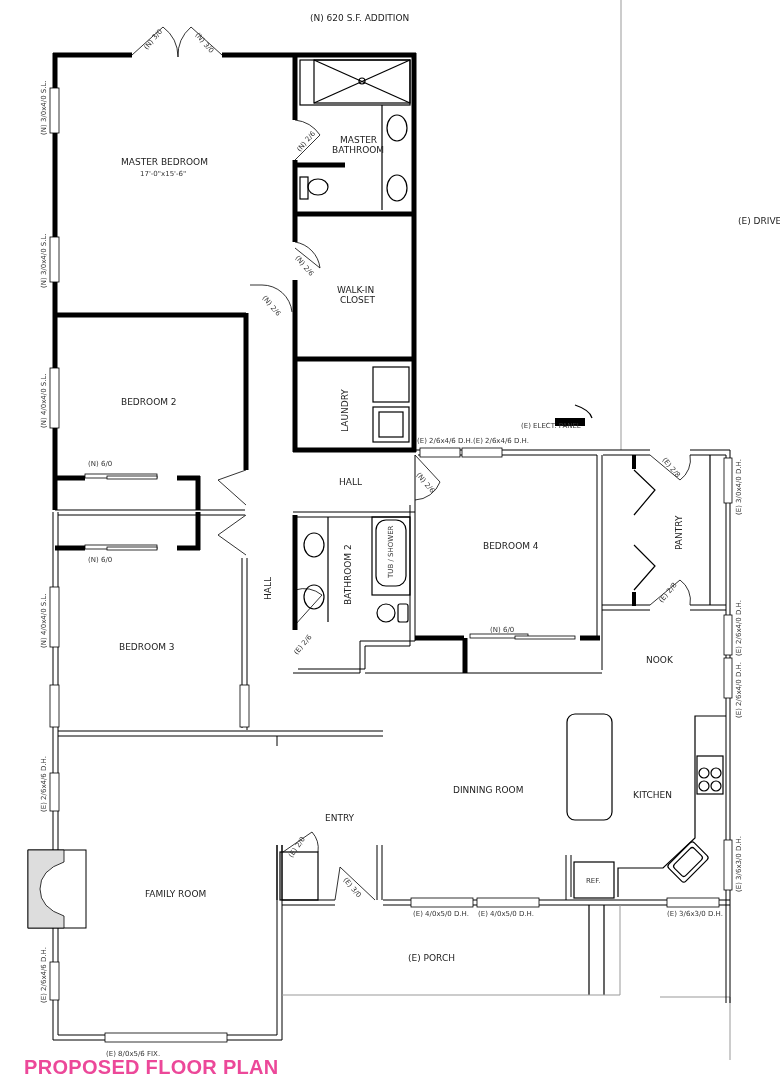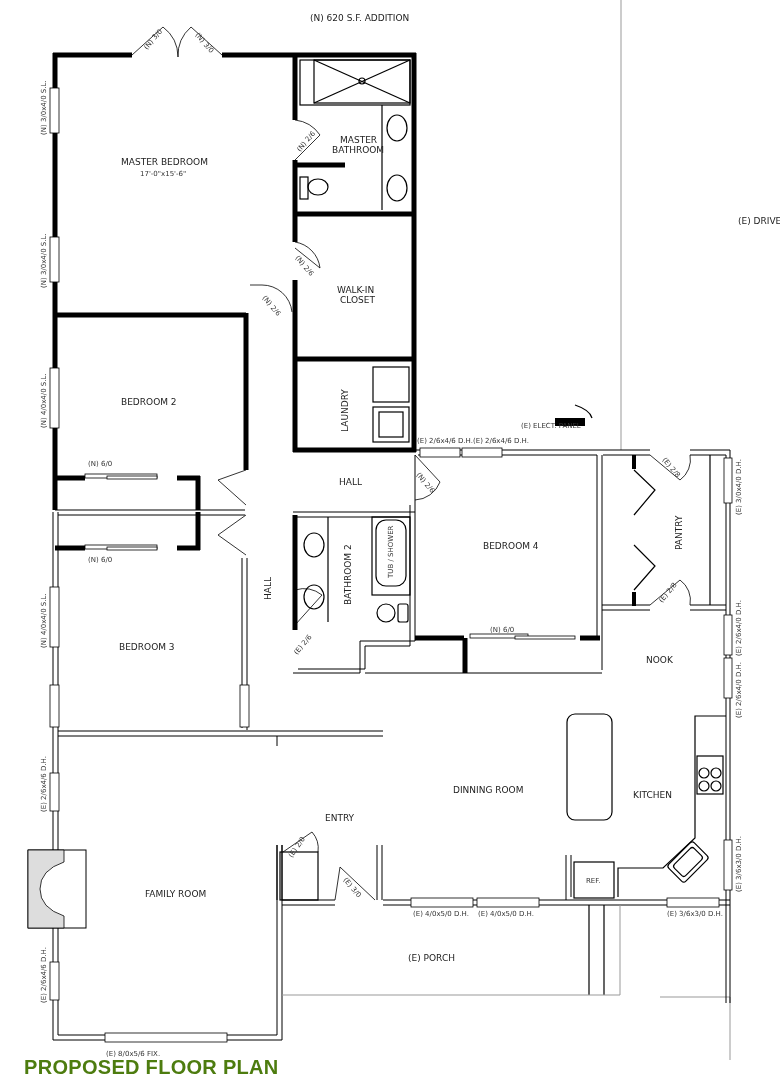--- a/index.html
+++ b/index.html
@@ -1,20 +1,20 @@
 <!DOCTYPE html>
 <html><head>
 <meta charset="utf-8">
 <style>
   html,body{margin:0;padding:0;background:#fff;}
   body{width:780px;height:1080px;position:relative;overflow:hidden;font-family:"DejaVu Sans",sans-serif;}
   svg{position:absolute;left:0;top:0;}
   .lbl{font-family:"DejaVu Sans",sans-serif;font-size:9px;fill:#222;}
   .sm{font-family:"DejaVu Sans",sans-serif;font-size:7px;fill:#333;}
-  .title{position:absolute;left:24px;top:1056px;font-family:"Liberation Sans",sans-serif;font-weight:bold;font-size:20px;color:#4d7c0f;letter-spacing:0.3px;}
+  .title{position:absolute;left:24px;top:1056px;font-family:"Liberation Sans",sans-serif;font-weight:bold;font-size:20px;color:#ec4899;letter-spacing:0.3px;}
   .thick{stroke:#000;stroke-width:5;fill:none;}
   .thin{stroke:#000;stroke-width:1.2;fill:none;}
   .dbl{stroke:#000;stroke-width:1;fill:none;}
   .gray{stroke:#999;stroke-width:1;fill:none;}
   .win{fill:#fff;stroke:#000;stroke-width:0.8;}
   .arc{stroke:#000;stroke-width:0.8;fill:none;}
 </style>
 </head>
 <body>
 

